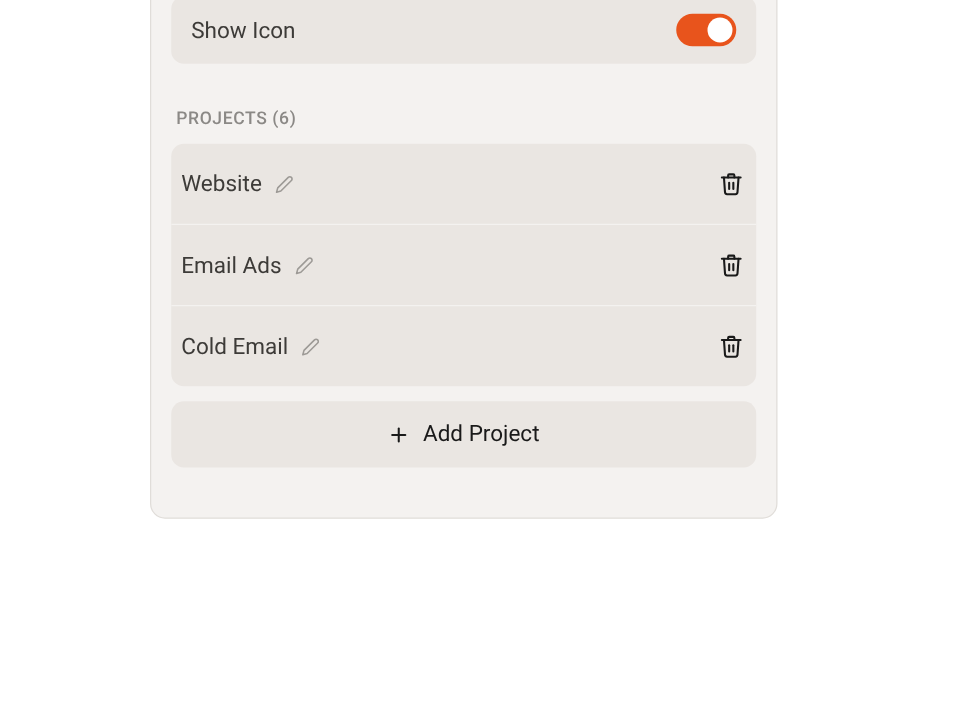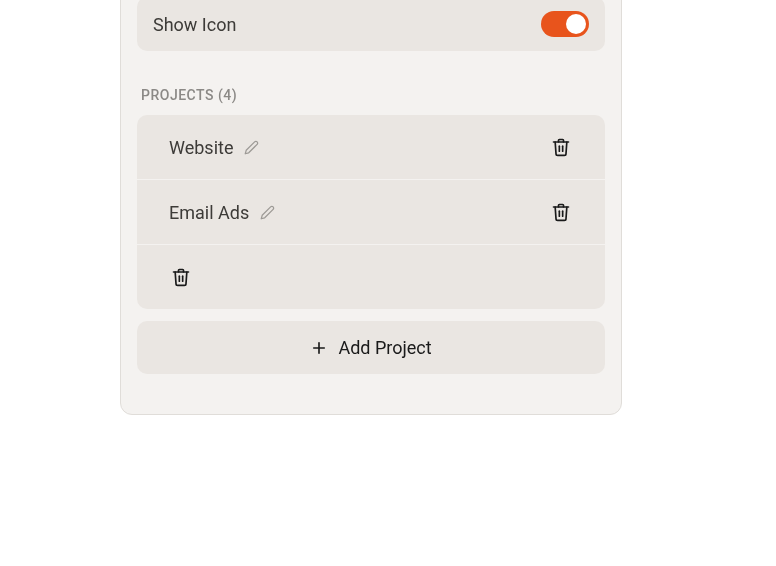--- a/index.html
+++ b/index.html
@@ -74,21 +74,21 @@
     }
     .project-list {
       background: #eae6e2;
       border-radius: 10px;
       overflow: hidden;
     }
     .project-row {
       display: flex;
       align-items: center;
       justify-content: space-between;
-      padding: 20px 32px;
+      padding: 20px 8px;
       border-bottom: 1px solid #f4f2f0;
     }
     .project-row:last-child {
       border-bottom: none;
     }
     .project-left {
       display: flex;
       align-items: center;
       gap: 10px;
     }
@@ -146,21 +146,21 @@
 <div class="outer-container">
   <div class="panel">
 
     <div class="toggle-row">
       <span class="toggle-label">Show Icon</span>
       <div class="toggle-switch">
         <div class="toggle-knob"></div>
       </div>
     </div>
 
-    <div class="section-label">PROJECTS (4)</div>
+    <div class="section-label">PROJECTS (6)</div>
 
     <div class="project-list">
 
       <div class="project-row">
         <div class="project-left">
           <span class="project-name">Website</span>
           <span class="edit-icon">
             <svg width="15" height="15" viewBox="0 0 24 24" fill="none" stroke="currentColor" stroke-width="2" stroke-linecap="round" stroke-linejoin="round">
               <path d="M17 3a2.828 2.828 0 1 1 4 4L7.5 20.5 2 22l1.5-5.5L17 3z"></path>
             </svg>
@@ -191,20 +191,28 @@
             <polyline points="3 6 5 6 21 6"></polyline>
             <path d="M19 6l-1 14a2 2 0 0 1-2 2H8a2 2 0 0 1-2-2L5 6"></path>
             <path d="M10 11v6"></path>
             <path d="M14 11v6"></path>
             <path d="M9 6V4a1 1 0 0 1 1-1h4a1 1 0 0 1 1 1v2"></path>
           </svg>
         </span>
       </div>
 
       <div class="project-row">
+        <div class="project-left">
+          <span class="project-name">Cold Email</span>
+          <span class="edit-icon">
+            <svg width="15" height="15" viewBox="0 0 24 24" fill="none" stroke="currentColor" stroke-width="2" stroke-linecap="round" stroke-linejoin="round">
+              <path d="M17 3a2.828 2.828 0 1 1 4 4L7.5 20.5 2 22l1.5-5.5L17 3z"></path>
+            </svg>
+          </span>
+        </div>
         <span class="delete-btn">
           <svg width="20" height="20" viewBox="0 0 24 24" fill="none" stroke="currentColor" stroke-width="2" stroke-linecap="round" stroke-linejoin="round">
             <polyline points="3 6 5 6 21 6"></polyline>
             <path d="M19 6l-1 14a2 2 0 0 1-2 2H8a2 2 0 0 1-2-2L5 6"></path>
             <path d="M10 11v6"></path>
             <path d="M14 11v6"></path>
             <path d="M9 6V4a1 1 0 0 1 1-1h4a1 1 0 0 1 1 1v2"></path>
           </svg>
         </span>
       </div>

